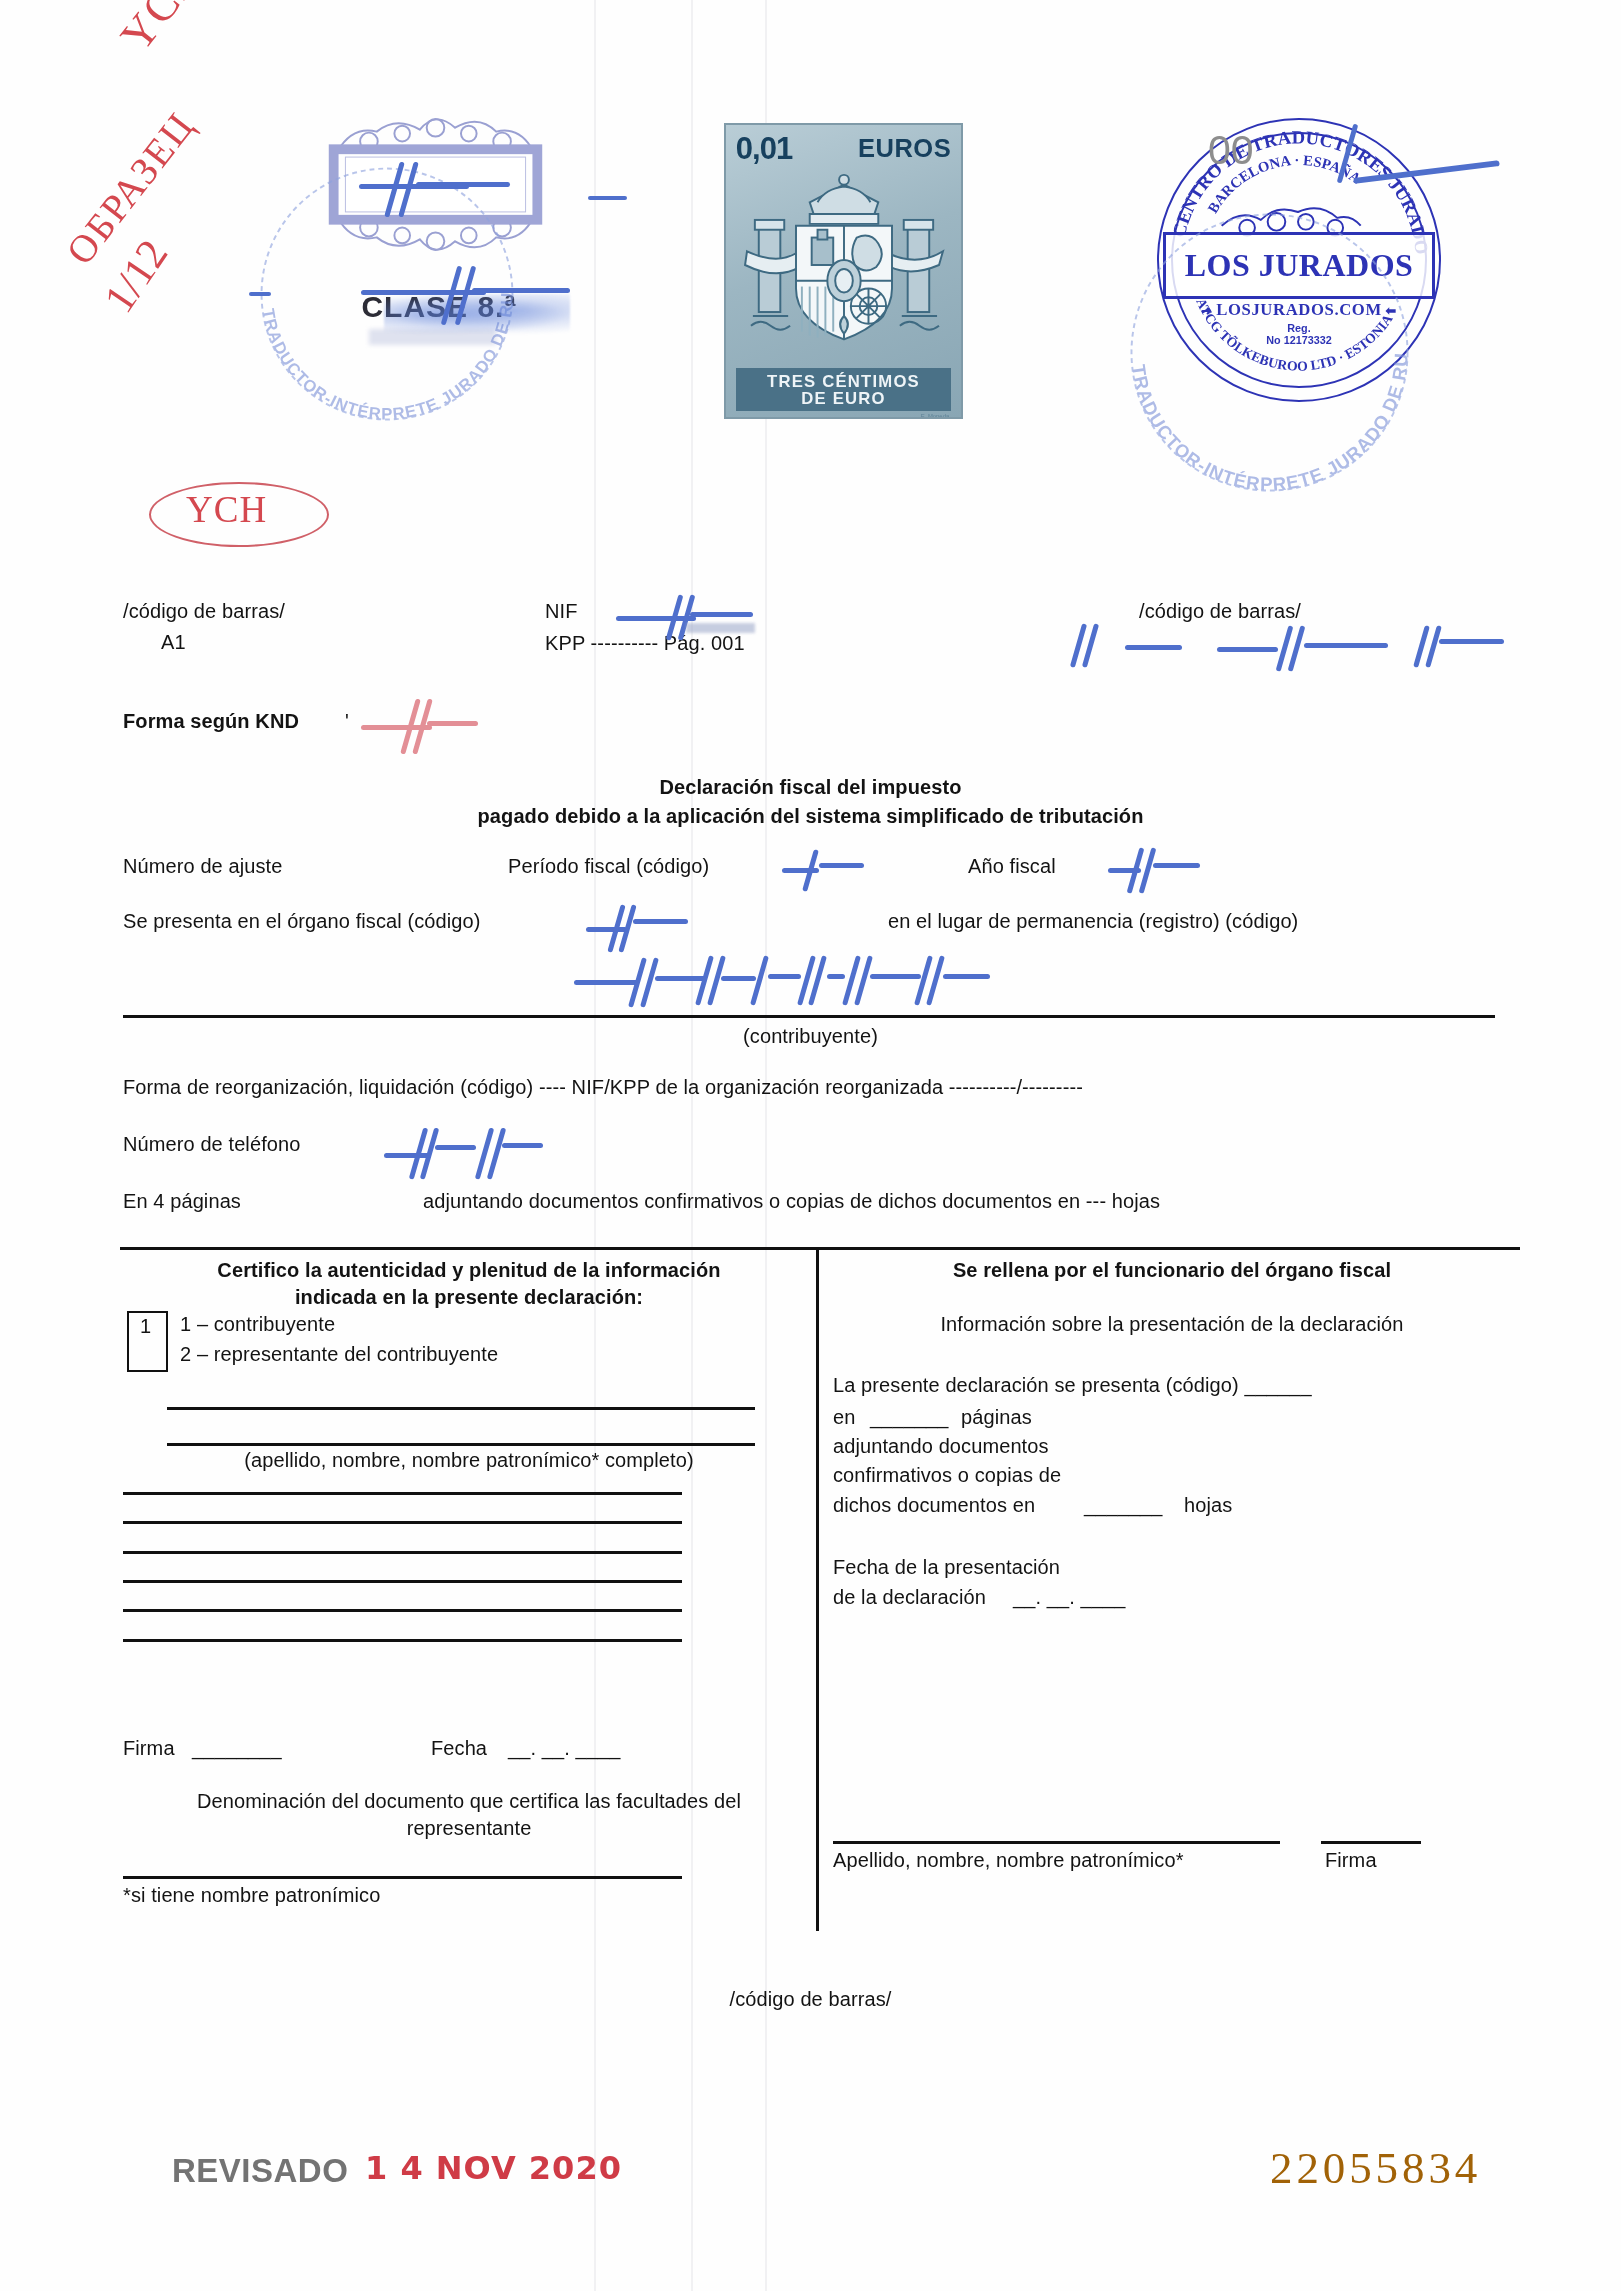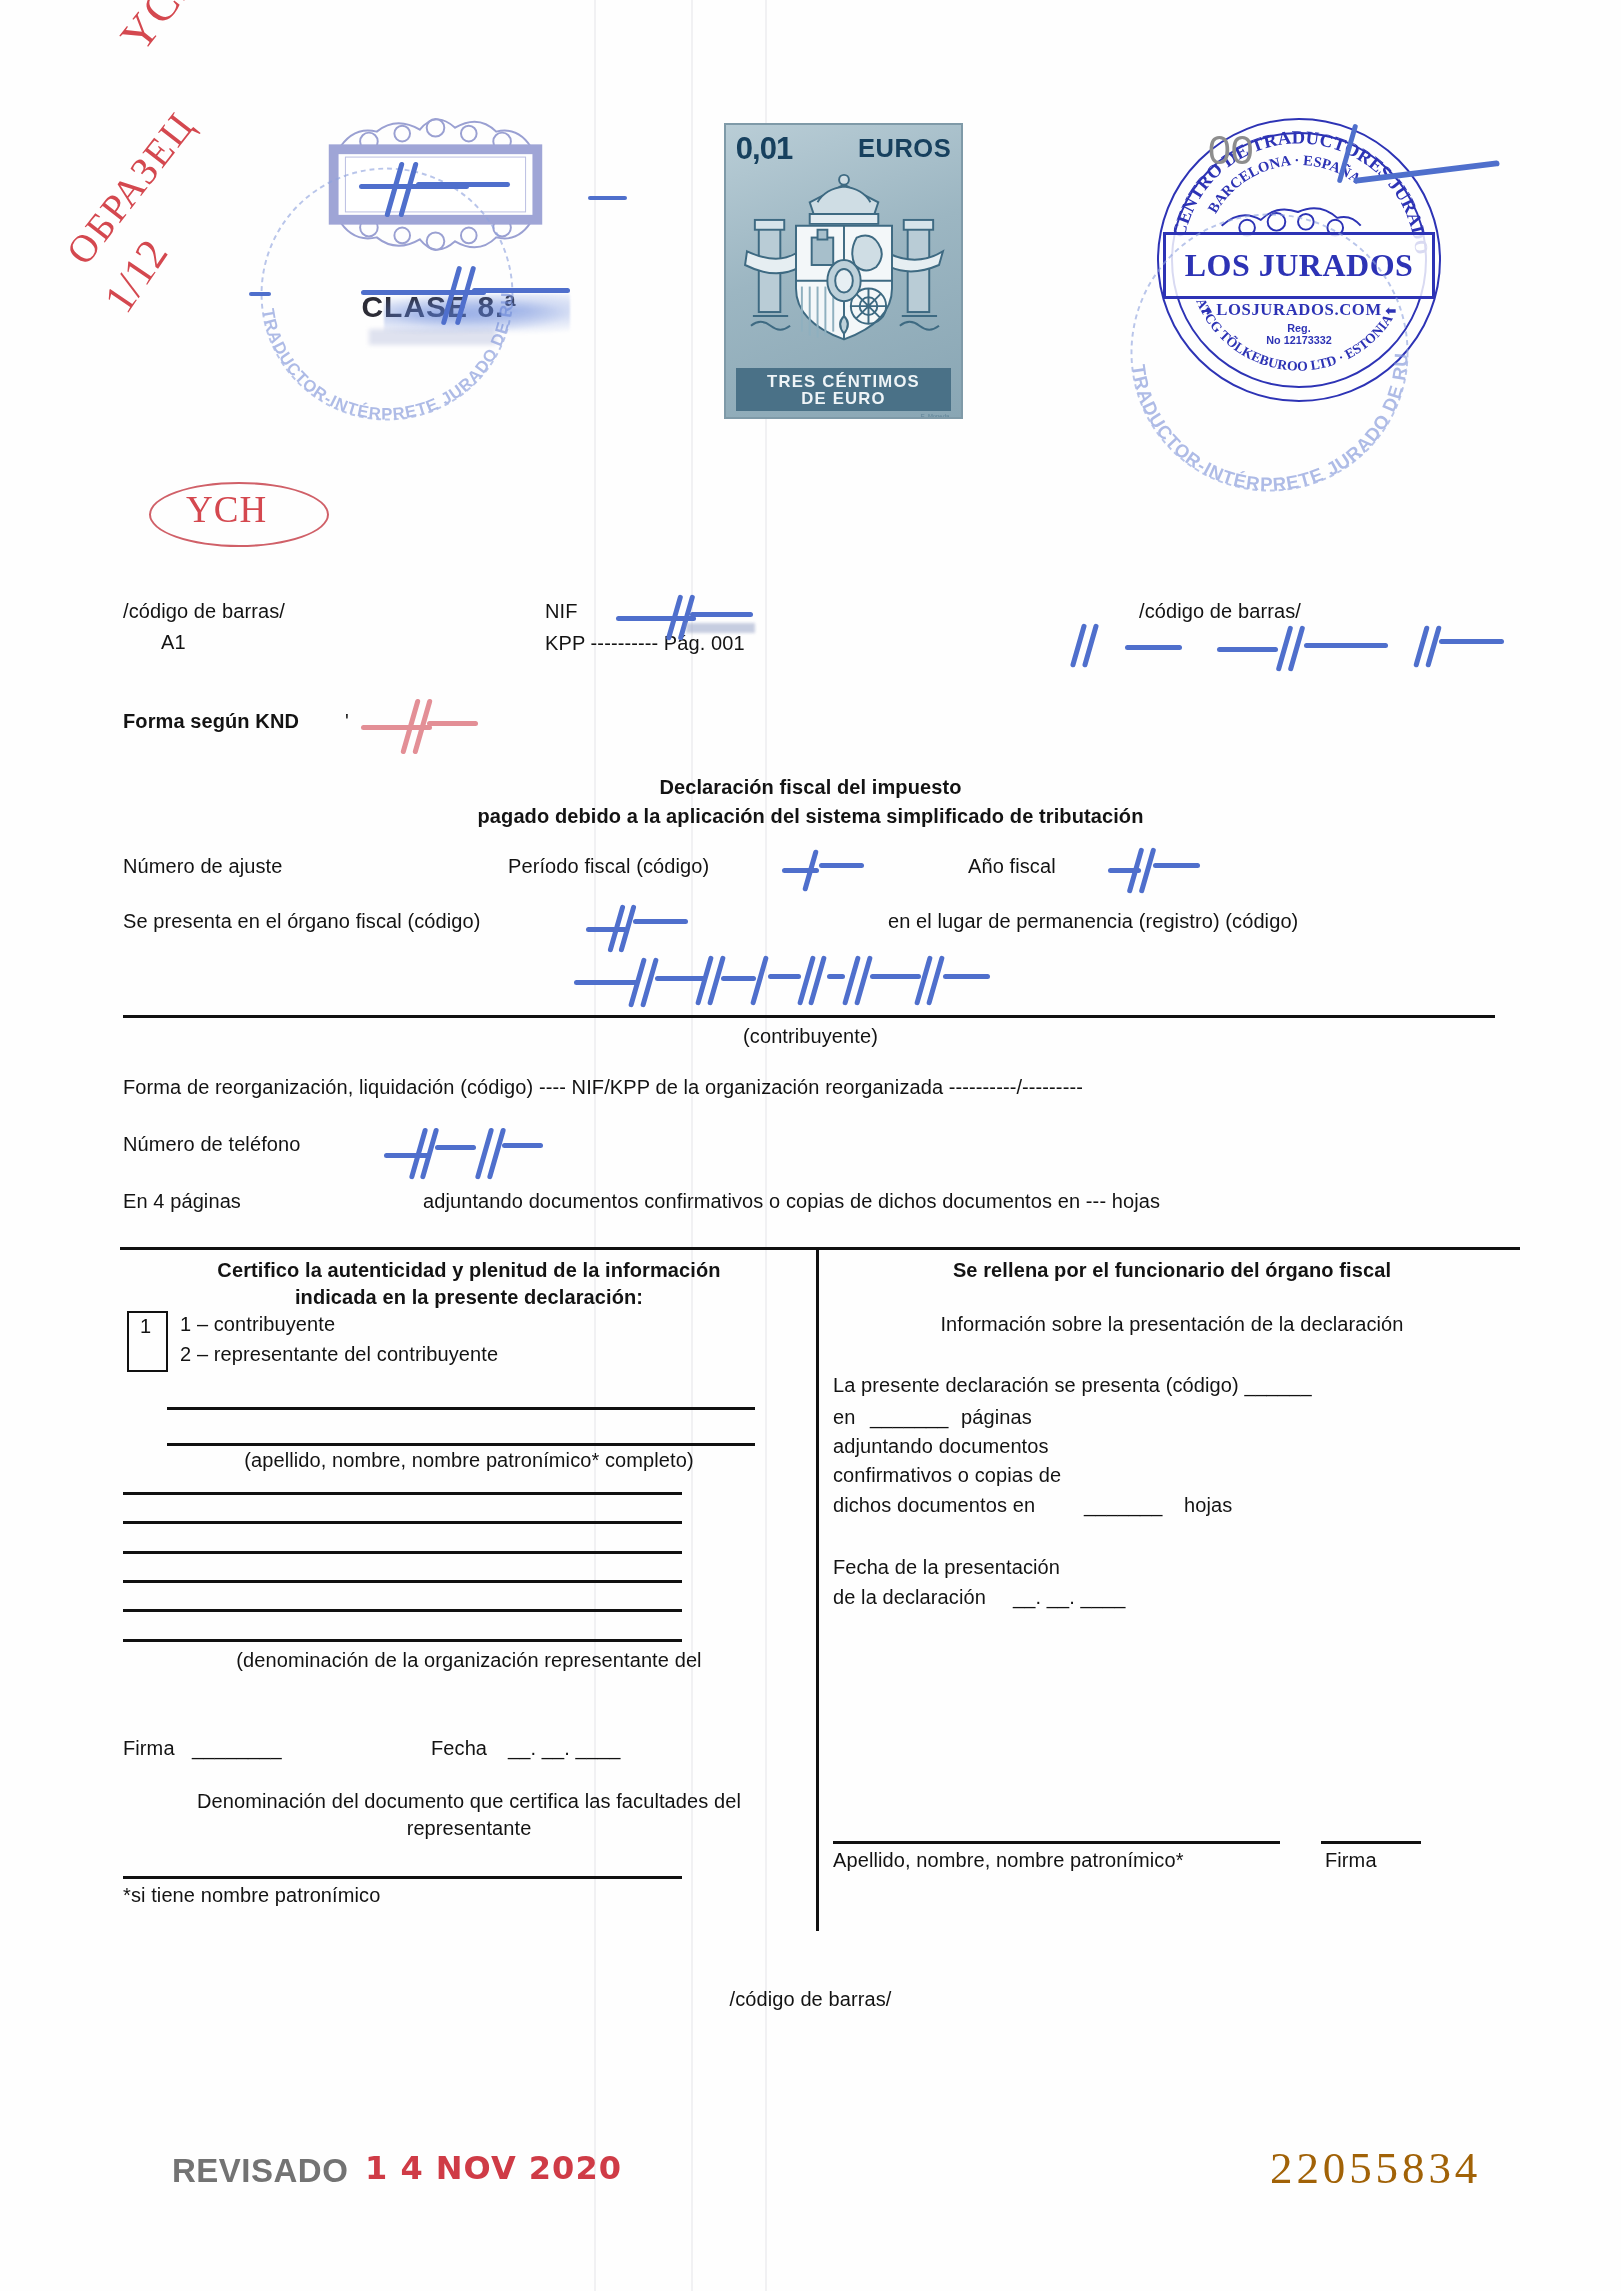--- a/index.html
+++ b/index.html
@@ -367,21 +367,20 @@
   <div class="rule" style="left:167px;top:1443px;width:588px;"></div>
   <div class="abs body-txt center t" style="left:120px;top:1449px;width:698px;">(apellido, nombre, nombre patronímico* completo)</div>
 
   <div class="rule" style="left:123px;top:1492px;width:559px;"></div>
   <div class="rule" style="left:123px;top:1521px;width:559px;"></div>
   <div class="rule" style="left:123px;top:1551px;width:559px;"></div>
   <div class="rule" style="left:123px;top:1580px;width:559px;"></div>
   <div class="rule" style="left:123px;top:1609px;width:559px;"></div>
   <div class="rule" style="left:123px;top:1639px;width:559px;"></div>
 
-  <div class="abs body-txt center t" style="left:120px;top:1649px;width:698px;">(denominación de la organización representante del</div>
 
   <div class="abs body-txt t" style="left:123px;top:1737px;">Firma</div>
   <div class="abs body-txt t" style="left:192px;top:1737px;">________</div>
   <div class="abs body-txt t" style="left:431px;top:1737px;">Fecha</div>
   <div class="abs body-txt t" style="left:508px;top:1737px;">__. __. ____</div>
 
   <div class="abs body-txt center t" style="left:120px;top:1790px;width:698px;">Denominación del documento que certifica las facultades del</div>
   <div class="abs body-txt center t" style="left:120px;top:1817px;width:698px;">representante</div>
 
   <div class="rule" style="left:123px;top:1876px;width:559px;"></div>

